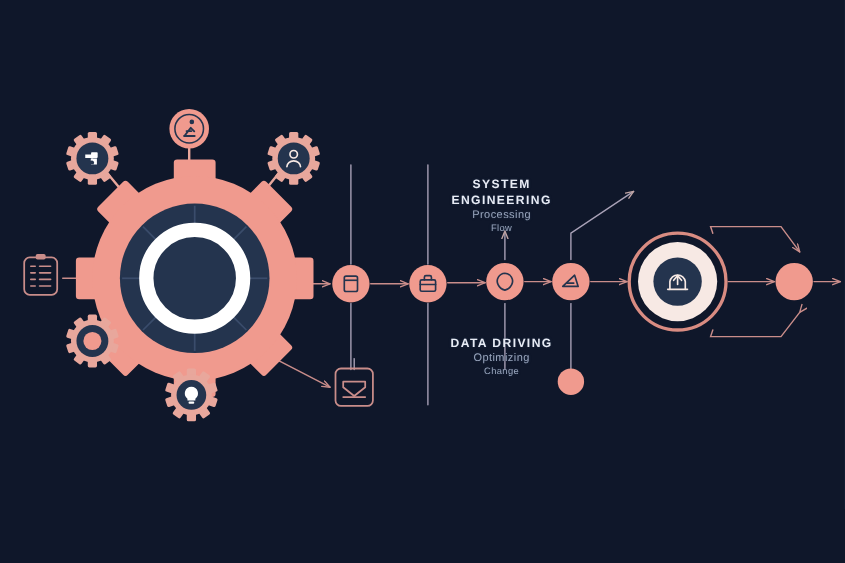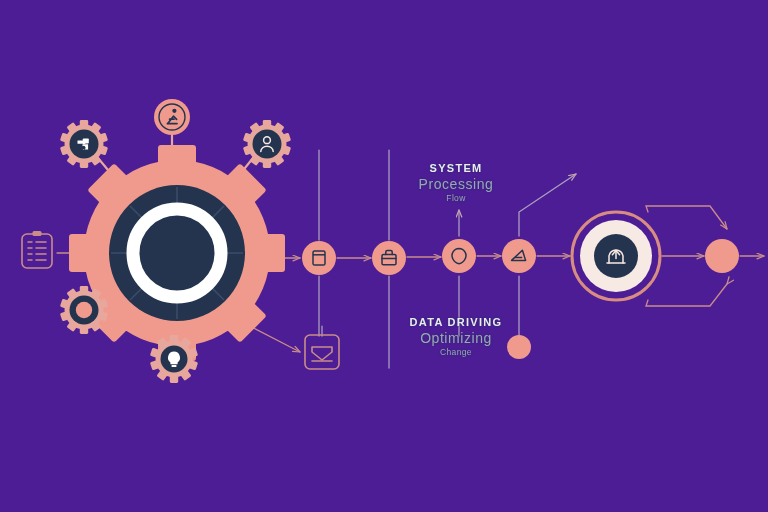--- a/index.html
+++ b/index.html
@@ -44,42 +44,42 @@
   }
   .lbl .t2 {
     display: block;
     font-size: 11px;
     font-weight: bold;
     color: #e8ecf5;
     filter: blur(0.35px);
   }
   .lbl .t3 {
     display: block;
-    font-size: 14px;
+    font-size: 10px;
     font-weight: normal;
     color: #9aa6bd;
     letter-spacing: 0.04em;
     filter: blur(0.4px);
   }
   .lbl .t4 {
     display: block;
     font-size: 8.5px;
     font-weight: normal;
     color: #9aa6bd;
     letter-spacing: 0.04em;
     filter: blur(0.4px);
     text-align: center;
   }
   #label-system-engineering { left: 396px; top: 162px; width: 120px; }
-  #label-data-driving { left: 396px; top: 316px; width: 120px; }
+  #label-data-driving { left: 396px; top: 306px; width: 120px; }
 </style>
 </head>
 <body>
 
-<div id="stage" style="background: #4c1d95;">
+<div id="stage" style="background: #0f172a;">
 
   <svg class="layer" viewBox="0 0 768 512">
     <defs>
       <marker id="ar" markerWidth="9" markerHeight="9" refX="7.6" refY="3.4" orient="auto" markerUnits="userSpaceOnUse">
         <path d="M0.6,0.6 L7.6,3.4 L0.6,6.2" fill="none" stroke="#c98d8a" stroke-width="1.25" stroke-linecap="round" stroke-linejoin="round"></path>
       </marker>
       <marker id="arw" markerWidth="9" markerHeight="9" refX="7.6" refY="3.4" orient="auto" markerUnits="userSpaceOnUse">
         <path d="M0.6,0.6 L7.6,3.4 L0.6,6.2" fill="none" stroke="#cfb0ae" stroke-width="1.25" stroke-linecap="round" stroke-linejoin="round"></path>
       </marker>
     </defs>
@@ -346,20 +346,21 @@
         <path d="M-9,7 h18"></path>
         <path d="M-7,7 L-7,0 a7,7 0 0 1 7,-6 a7,7 0 0 1 7,6 L7,7"></path>
         <path d="M-3.6,-1.2 L0,-5.4 L3.6,-1.2"></path>
         <path d="M0,-5.4 L0,2.6"></path>
       </g>
     </g>
   </svg>
 
   <div class="lbl" id="label-system-engineering">
     <span class="t1">SYSTEM</span>
+    <span class="t2">ENGINEERING</span>
     <span class="t3">Processing</span>
     <span class="t4">Flow</span>
   </div>
 
   <div class="lbl" id="label-data-driving">
     <span class="t1">DATA DRIVING</span>
     <span class="t3">Optimizing</span>
     <span class="t4">Change</span>
   </div>
 

